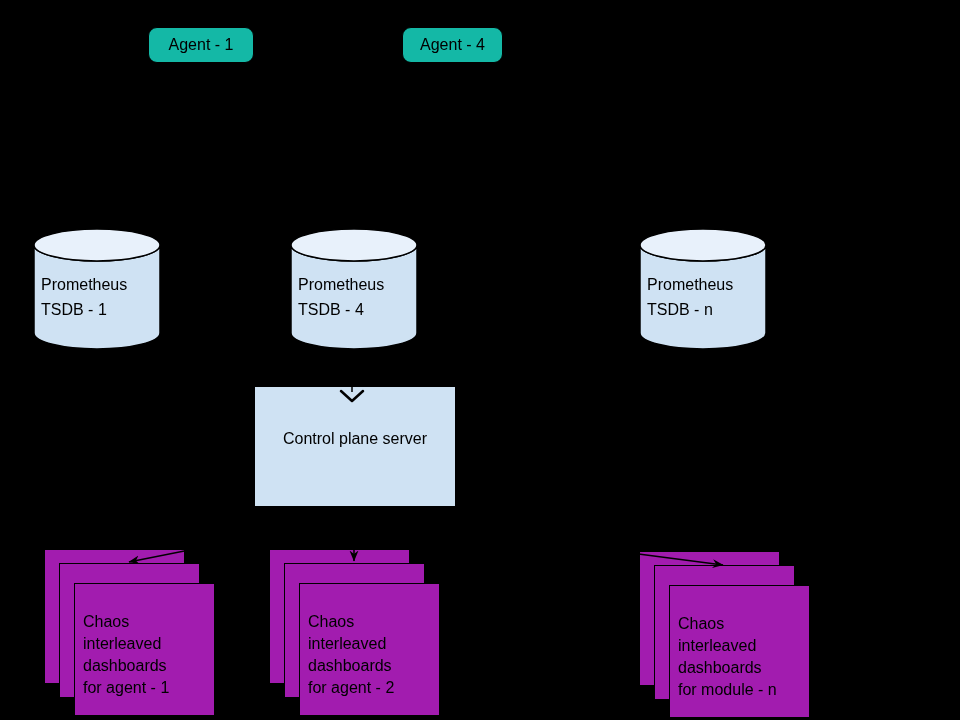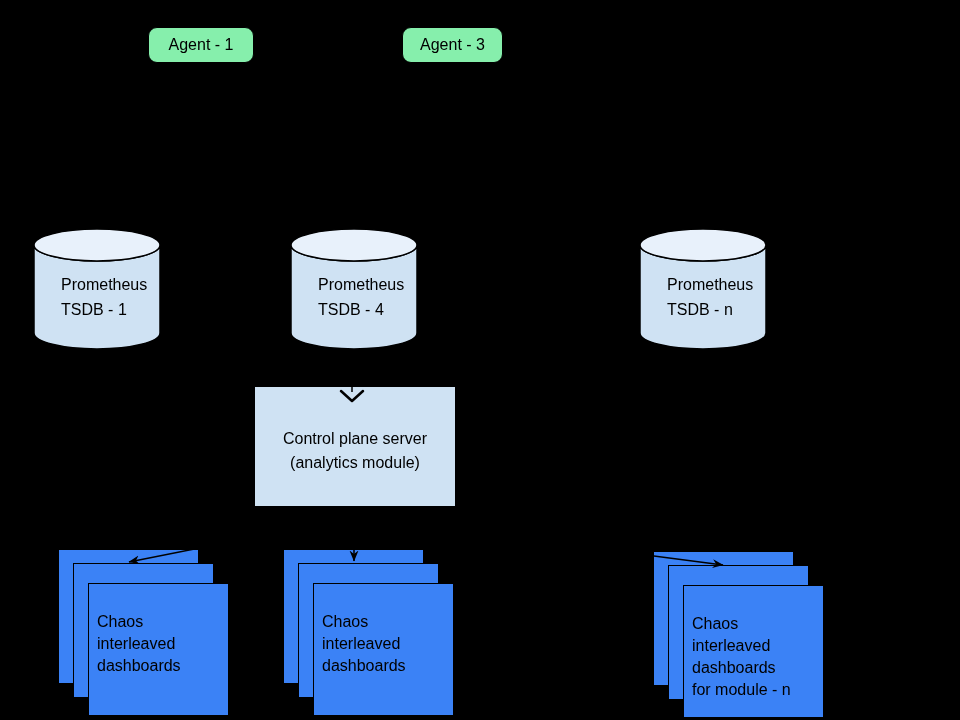--- a/index.html
+++ b/index.html
@@ -11,53 +11,53 @@
     position: relative;
     width: 960px; height: 720px;
     background: #000000;
     overflow: hidden;
     color: #000000;
   }
   .abs { position: absolute; box-sizing: border-box; }
 
   
   .agent-box {
-    background: #86efac;
+    background: #14b8a6;
     border: 1px solid #000000;
     border-radius: 9px;
     display: flex; align-items: center; justify-content: center;
     font-size: 16px;
     height: 36px;
   }
 
   
   .cylinder { width: 128px; height: 122px; }
   .cylinder svg { position: absolute; left: 0; top: 0; }
   .cyl-text {
-    position: absolute; left: 28px; top: 44px;
+    position: absolute; left: 8px; top: 44px;
     font-size: 16px; line-height: 25px; white-space: nowrap;
   }
 
   
   .control-box {
     background: #cfe2f3;
     border: 1px solid #000000;
     width: 202px; height: 121px;
     text-align: center;
     font-size: 16px; line-height: 24px;
     padding-top: 40px;
   }
 
   
   .stack { width: 174px; height: 169px; }
   .card {
     position: absolute; box-sizing: border-box;
-    background: #3b82f6;
+    background: #a21caf;
     border: 1.5px solid #000000;
-    width: 141px; height: 135px; margin-left: 14px;
+    width: 141px; height: 135px;
   }
   .card.back  { left: 0;    top: 0;    }
   .card.mid   { left: 15px; top: 14px; }
   .card.front {
     left: 30px; top: 34px; height: 133px;
     font-size: 16px; line-height: 22px;
     padding: 27px 4px 0 8px;
   }
   .card .line { display: block; }
 
@@ -70,21 +70,21 @@
 </style>
 </head>
 <body>
 
 <div class="canvas">
 
   <div class="abs agent-box" style="left:148px; top:27px; width:106px;">
     <span>Agent - 1</span>
   </div>
   <div class="abs agent-box" style="left:402px; top:27px; width:101px;">
-    <span>Agent - 3</span>
+    <span>Agent - 4</span>
   </div>
 
   <div class="abs cylinder" style="left:33px; top:228px;">
     <svg width="128" height="122" viewBox="0 0 128 122">
       <path d="M1 17 L1 105 A63 16 0 0 0 127 105 L127 17 A63 16 0 0 1 1 17 Z" fill="#cfe2f3" stroke="#000000" stroke-width="1.5"></path>
       <ellipse cx="64" cy="17" rx="63" ry="16" fill="#e8f1fb" stroke="#000000" stroke-width="1.5"></ellipse>
     </svg>
     <div class="cyl-text">
       <span class="line" style="display:block">Prometheus</span>
       <span class="line" style="display:block">TSDB - 1</span>
@@ -108,40 +108,41 @@
       <ellipse cx="64" cy="17" rx="63" ry="16" fill="#e8f1fb" stroke="#000000" stroke-width="1.5"></ellipse>
     </svg>
     <div class="cyl-text">
       <span class="line" style="display:block">Prometheus</span>
       <span class="line" style="display:block">TSDB - n</span>
     </div>
   </div>
 
   <div class="abs control-box" style="left:254px; top:386px;">
     <span style="display:block">Control plane server</span>
-    <span style="display:block">(analytics module)</span>
   </div>
 
   <div class="abs stack" style="left:44px; top:549px;">
     <div class="card back"></div>
     <div class="card mid"></div>
     <div class="card front">
       <span class="line">Chaos</span>
       <span class="line">interleaved</span>
       <span class="line">dashboards</span>
+      <span class="line">for agent - 1</span>
     </div>
   </div>
 
   <div class="abs stack" style="left:269px; top:549px;">
     <div class="card back"></div>
     <div class="card mid"></div>
     <div class="card front">
       <span class="line">Chaos</span>
       <span class="line">interleaved</span>
       <span class="line">dashboards</span>
+      <span class="line">for agent - 2</span>
     </div>
   </div>
 
   <div class="abs stack" style="left:639px; top:551px;">
     <div class="card back"></div>
     <div class="card mid"></div>
     <div class="card front">
       <span class="line">Chaos</span>
       <span class="line">interleaved</span>
       <span class="line">dashboards</span>

